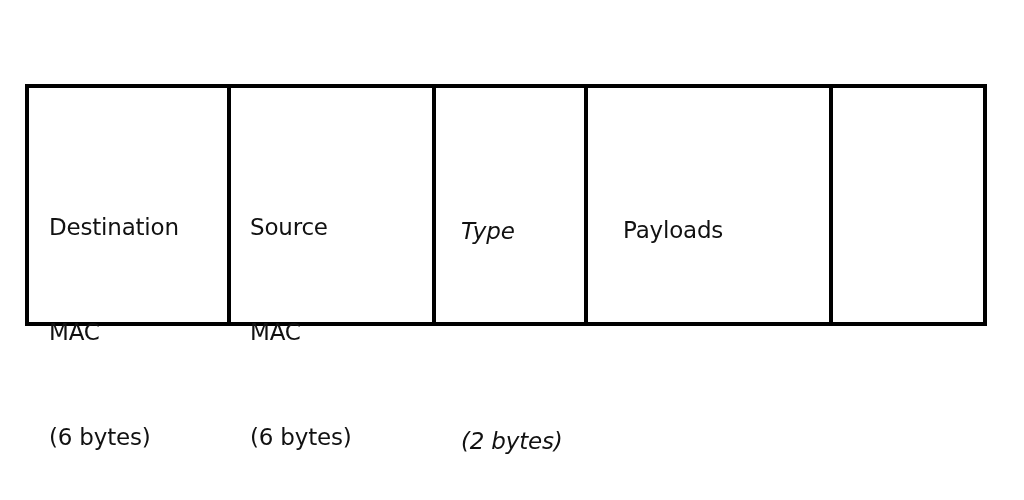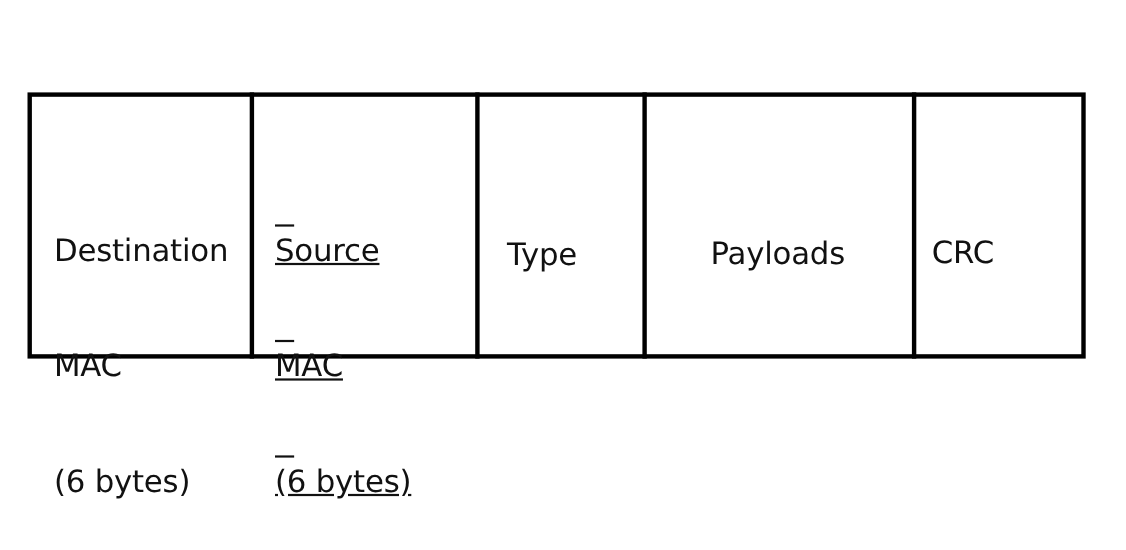--- a/index.html
+++ b/index.html
@@ -26,21 +26,21 @@
     }
     .divider {
       position: absolute;
       top: 84px;
       width: 4px;
       height: 242px;
       background: #000000;
     }
     .field {
       position: absolute;
-      font-size: 28px;
+      font-size: 23px;
       line-height: 35px;
       white-space: pre;
       letter-spacing: -0.2px;
     }
     .field .line {
       display: block;
     }
   </style>
 </head>
 <body>
@@ -51,32 +51,32 @@
 <div class="divider" style="left:432px;"></div>
 <div class="divider" style="left:584px;"></div>
 <div class="divider" style="left:829px;"></div>
 
 <div class="field" style="left:49px; top:140px;">
   <span class="line">Destination</span>
   <span class="line">MAC</span>
   <span class="line">(6 bytes)</span>
 </div>
 
-<div class="field" style="left:250px; top:140px;text-decoration:underline;">
+<div class="field" style="left:250px; top:140px;">
   <span class="line">Source</span>
   <span class="line">MAC</span>
   <span class="line">(6 bytes)</span>
 </div>
 
-<div class="field" style="left:461px; top:144px;">
+<div class="field" style="left:461px; top:144px;font-style:italic;">
   <span class="line">Type</span>
   <span class="line">&nbsp;</span>
+  <span class="line">(2 bytes)</span>
 </div>
 
-<div class="field" style="left:623px; top:143px;margin-left:23px;">
+<div class="field" style="left:623px; top:143px;">
   <span class="line">Payloads</span>
   <span class="line">&nbsp;</span>
 </div>
 
 <div class="field" style="left:847px; top:142px;">
-  <span class="line">CRC</span>
   <span class="line">&nbsp;</span>
 </div>
 
 </body></html>

